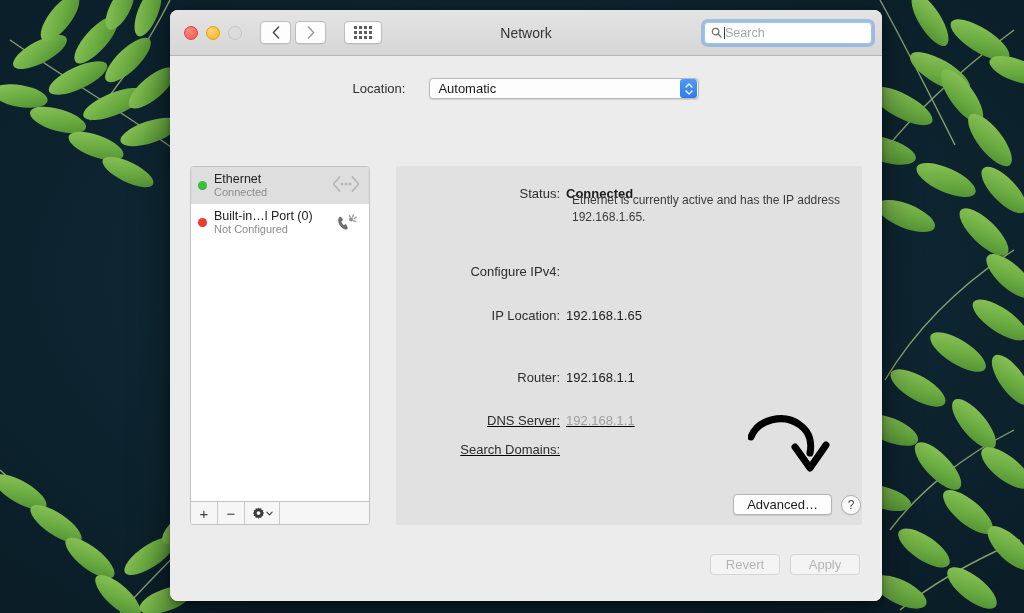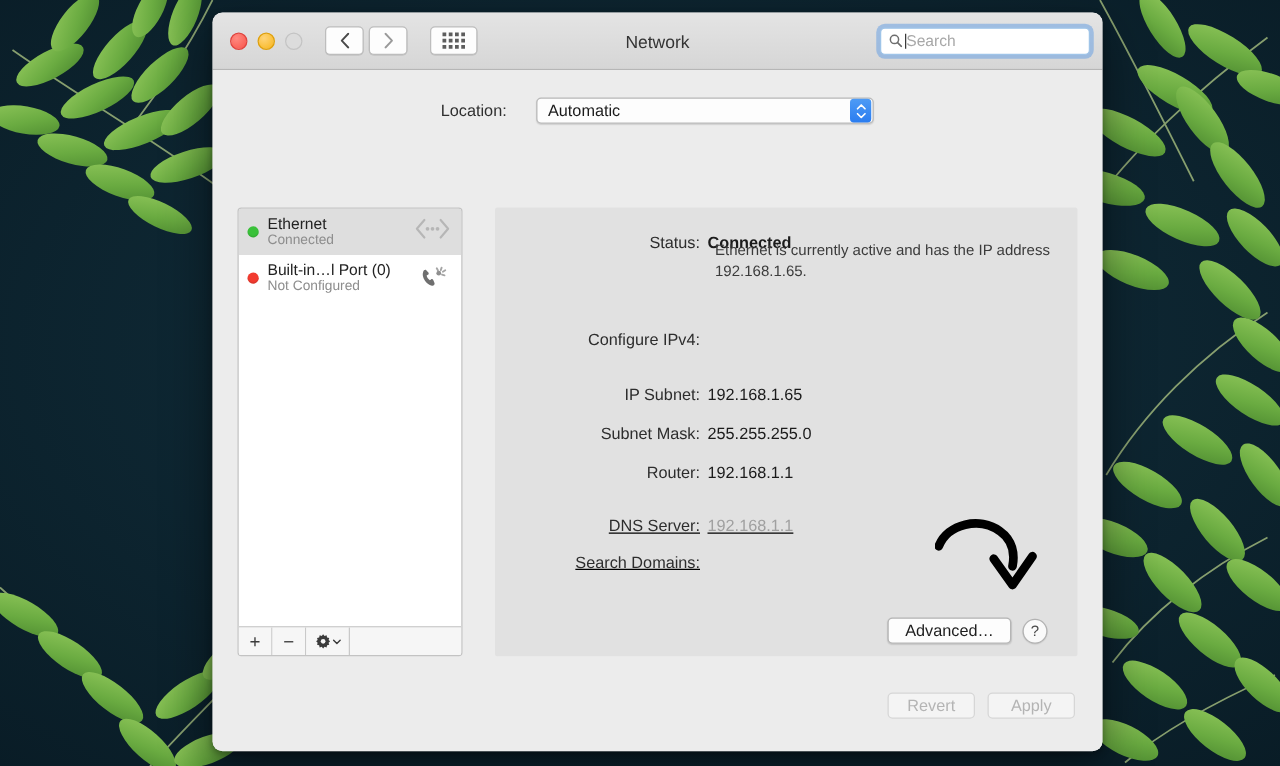--- a/index.html
+++ b/index.html
@@ -306,21 +306,21 @@
     right: 22px;
     bottom: 52px;
     width: 92px;
     height: 62px;
     pointer-events: none;
   }
 
   
   #panel-buttons {
     position: absolute;
-    right: 24px;
+    right: 1px;
     bottom: 10px;
     display: flex;
     align-items: center;
     gap: 9px;
     text-align: center;
   }
   .pushbtn {
     background: #fdfdfd;
     border: 0.5px solid #b5b5b5;
     border-radius: 4px;
@@ -596,26 +596,22 @@
           <span class="field-label">Status:</span>
           <span class="field-value bold">Connected</span>
         </div>
         <div id="status-desc">Ethernet is currently active and has the IP address 192.168.1.65.</div>
 
         <div class="field-row" id="ipv4-row">
           <span class="field-label">Configure IPv4:</span>
         </div>
 
         <div class="field-row" style="top:142px;">
-          <span class="field-label">IP Subnet:</span>
+          <span class="field-label">IP Location:</span>
           <span class="field-value">192.168.1.65</span>
-        </div>
-        <div class="field-row" style="top:173px;">
-          <span class="field-label">Subnet Mask:</span>
-          <span class="field-value">255.255.255.0</span>
         </div>
         <div class="field-row" style="top:204px;">
           <span class="field-label">Router:</span>
           <span class="field-value">192.168.1.1</span>
         </div>
         <div class="field-row" style="top:247px;text-decoration:underline;">
           <span class="field-label">DNS Server:</span>
           <span class="field-value muted">192.168.1.1</span>
         </div>
         <div class="field-row" style="top:276px;text-decoration:underline;">

